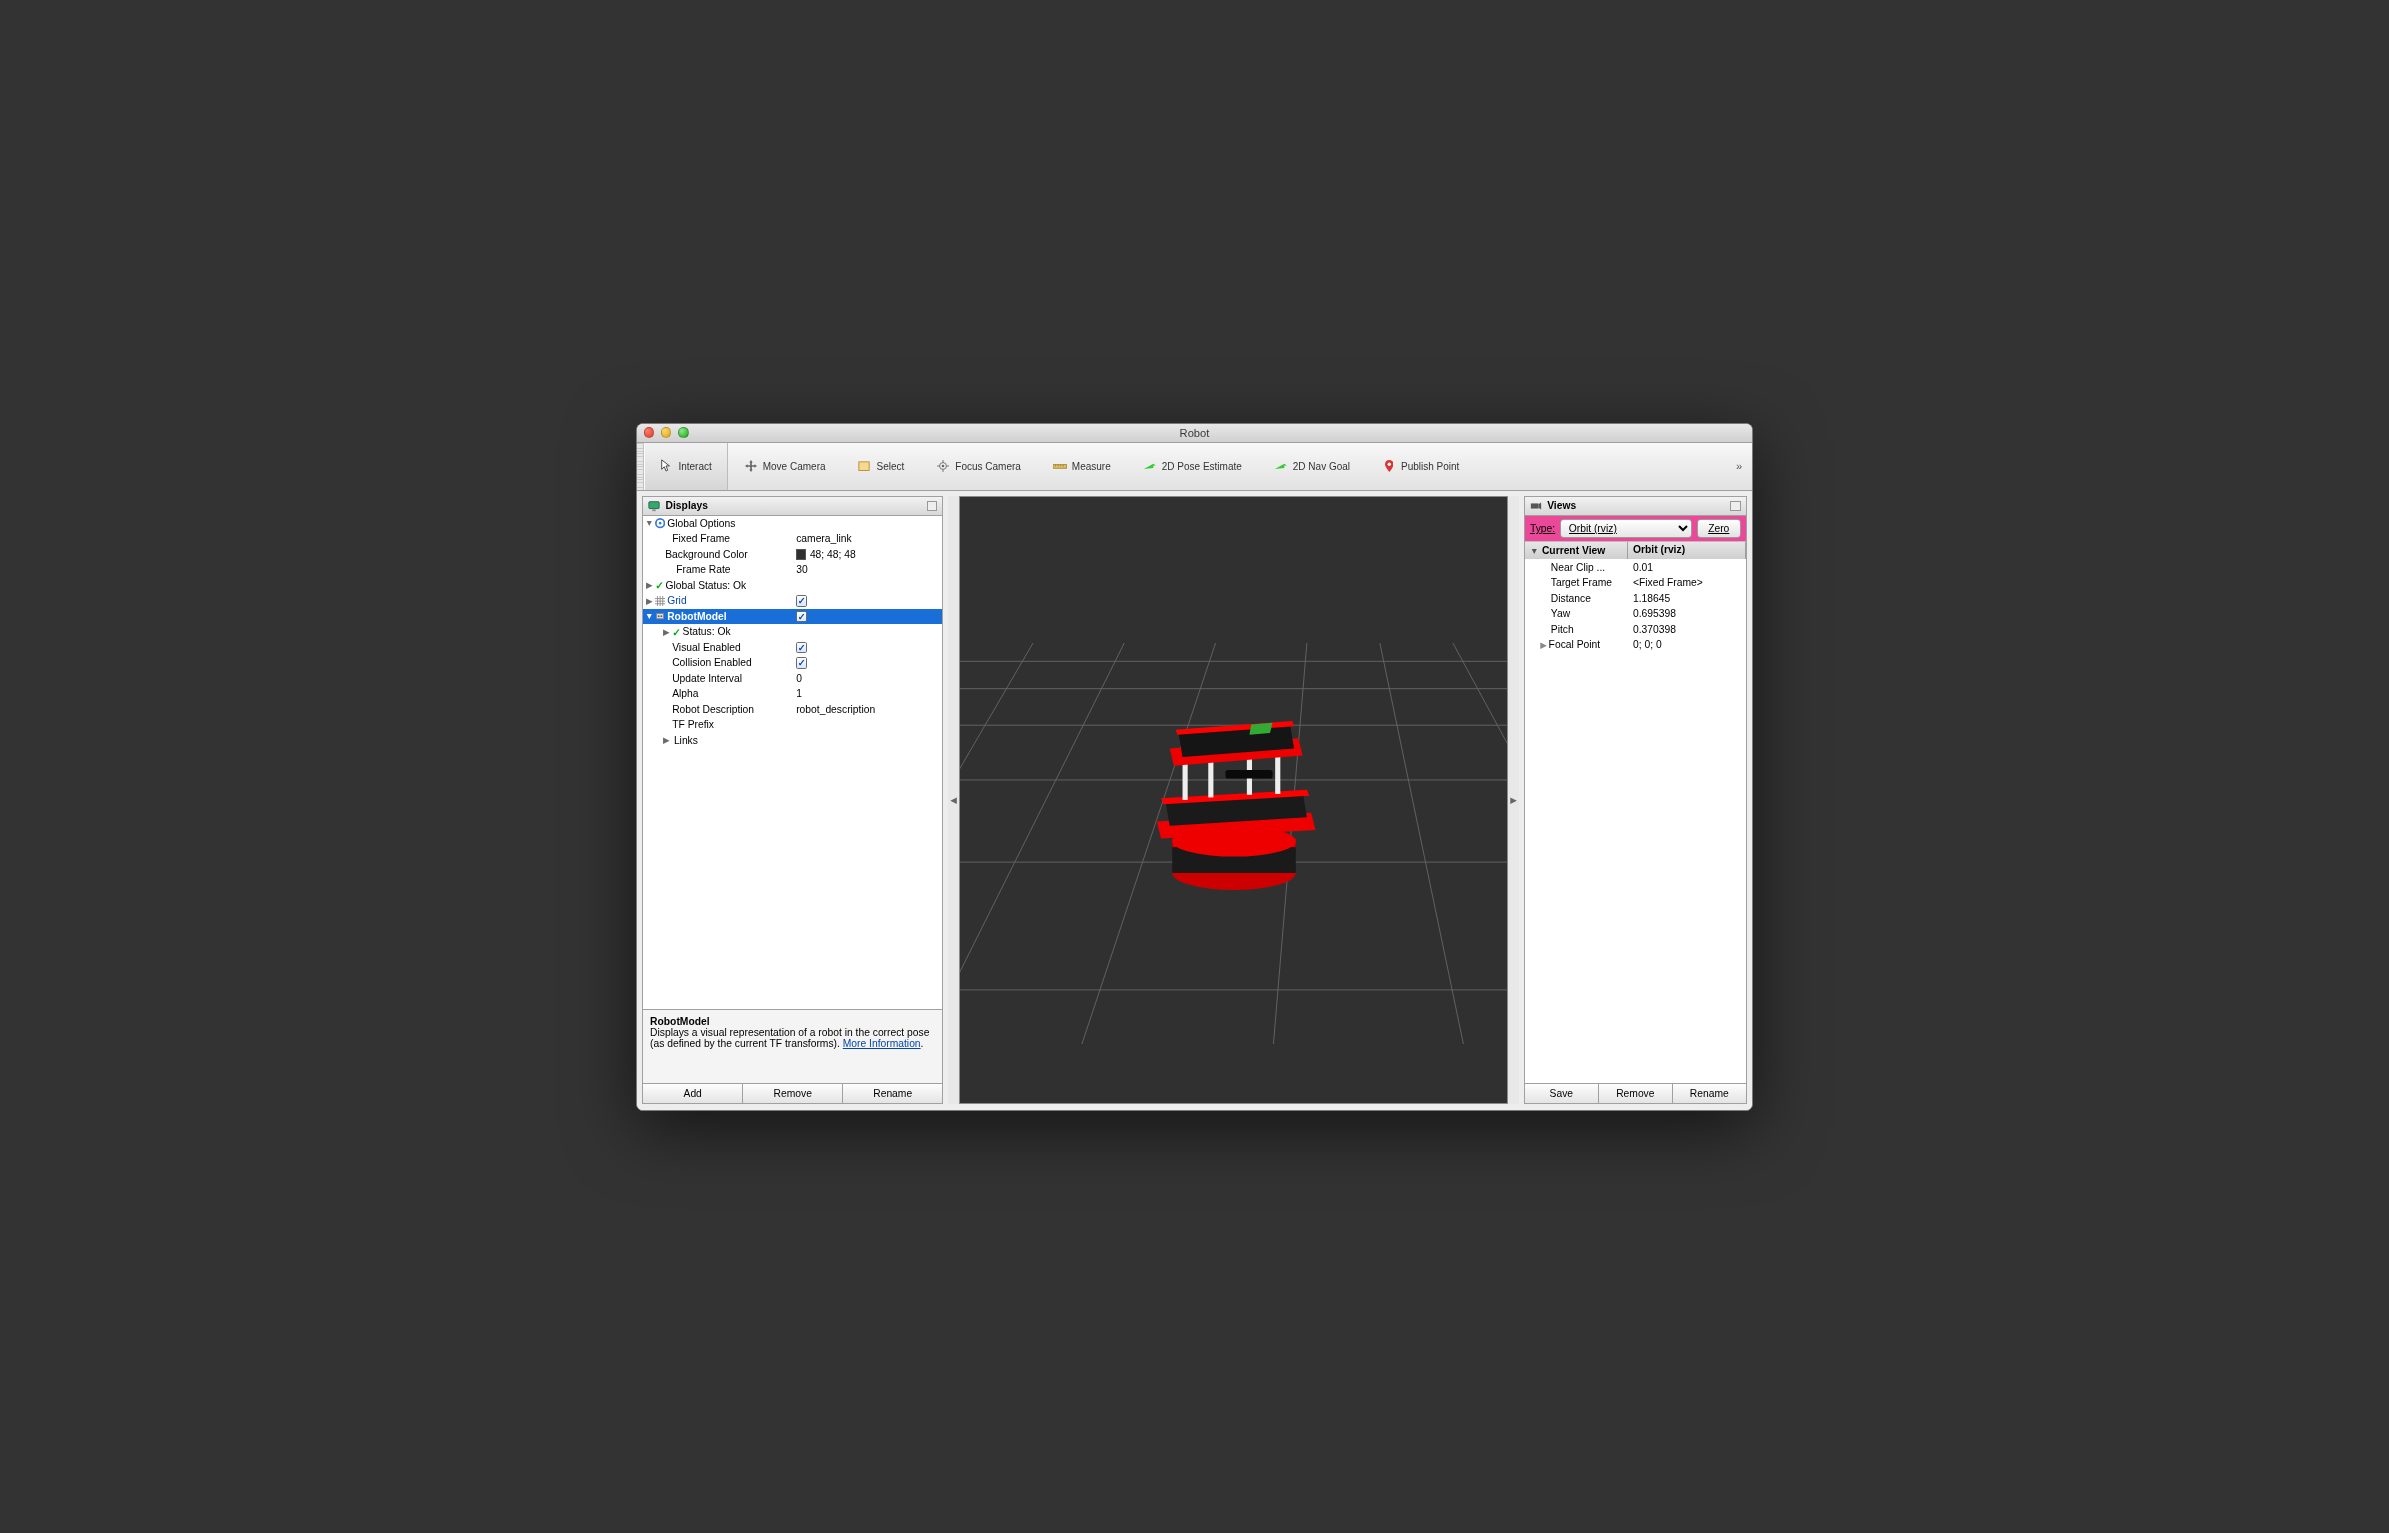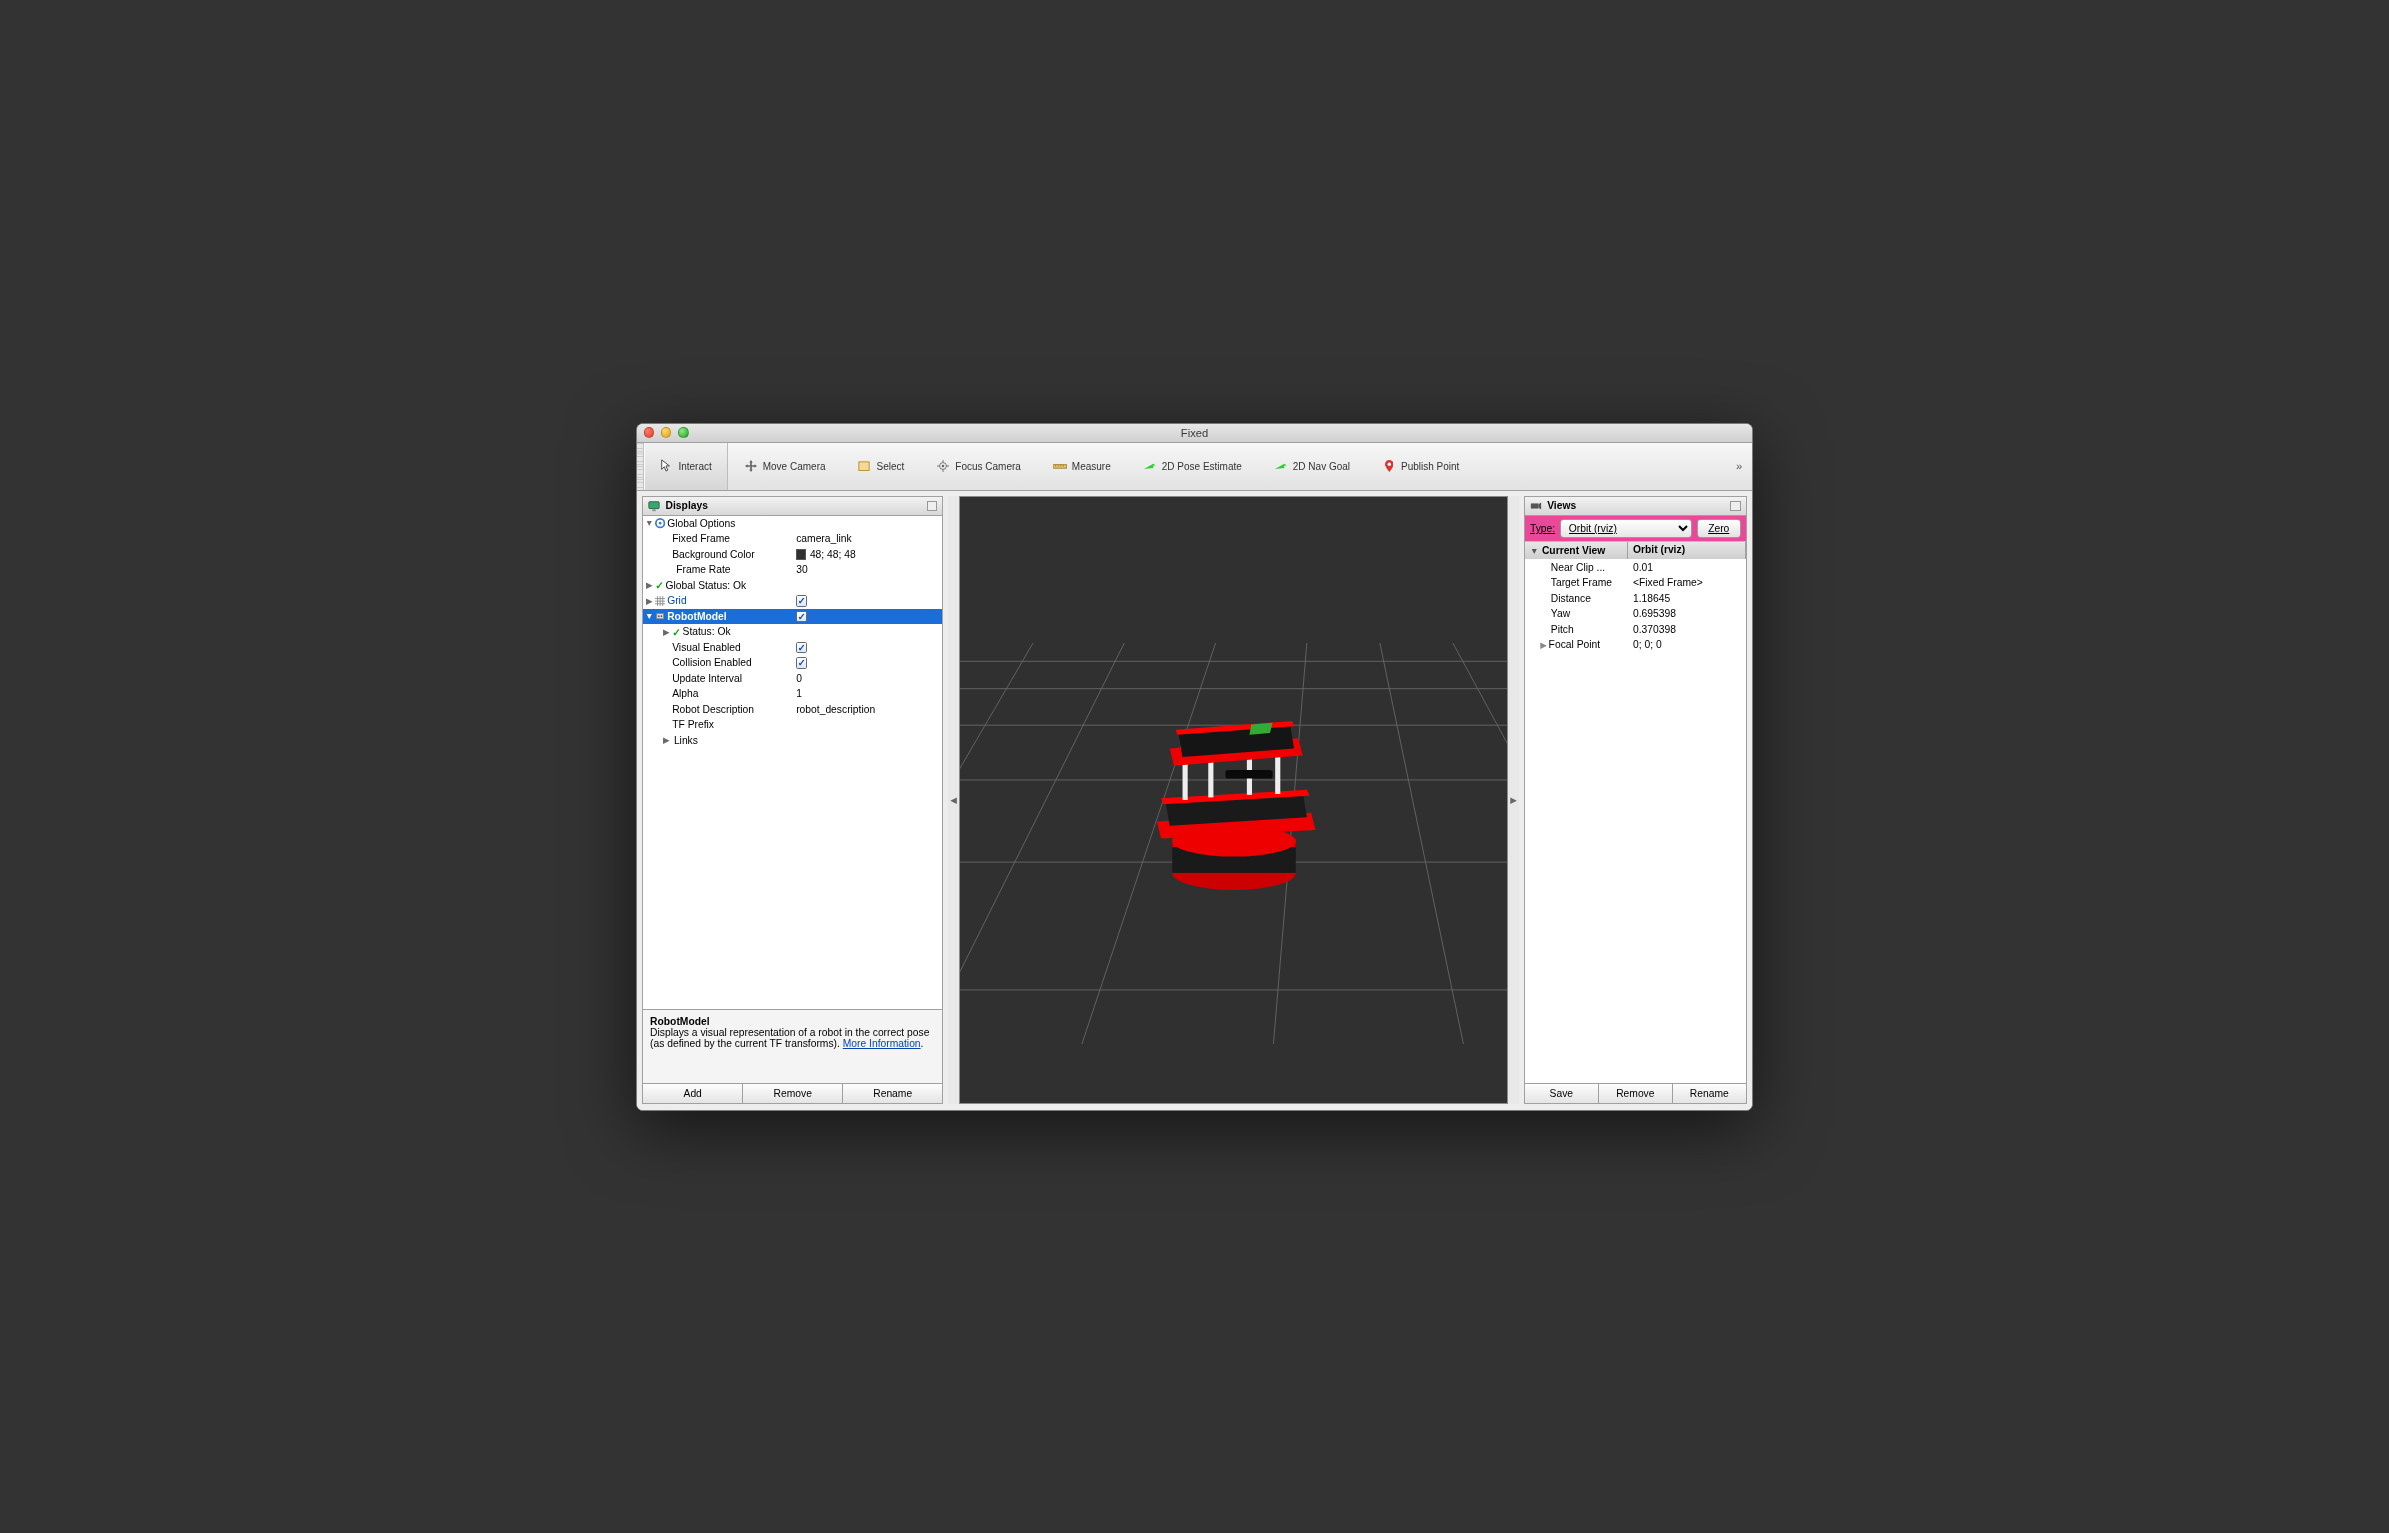--- a/index.html
+++ b/index.html
@@ -72,21 +72,21 @@
 
 <div class="outer-shadow">
 <div class="window">
 
   <div class="titlebar">
     <div class="traffic">
       <div class="dot red"></div>
       <div class="dot yellow"></div>
       <div class="dot green"></div>
     </div>
-    <div class="title">Fixed</div>
+    <div class="title">Robot</div>
   </div>
 
   <div class="toolbar">
     <div class="toolgrip"></div>
     <div class="toolbtn active">
       <span class="icn">
             <svg width="12" height="13.8" viewBox="0 0 14 16">
               <path d="M2 1l0 11 3-3 2 5 2-1-2-5 4 0z" fill="#fff" stroke="#333" stroke-width="1"></path>
             </svg>
           </span>
@@ -184,21 +184,21 @@
         </div>
         <div class="row">
           <div class="col1" style="padding-left:29px">
                 <span>Fixed Frame</span>
               </div>
           <div class="col2">
                 <span>camera_link</span>
               </div>
         </div>
         <div class="row">
-          <div class="col1" style="padding-left:29px">
+          <div class="col1" style="padding-left:22px">
                 <span>Background Color</span>
               </div>
           <div class="col2">
                 <span class="sw-color"></span>
                 <span>48; 48; 48</span>
               </div>
         </div>
         <div class="row">
           <div class="col1" style="padding-left:33px">
                 <span>Frame Rate</span>

